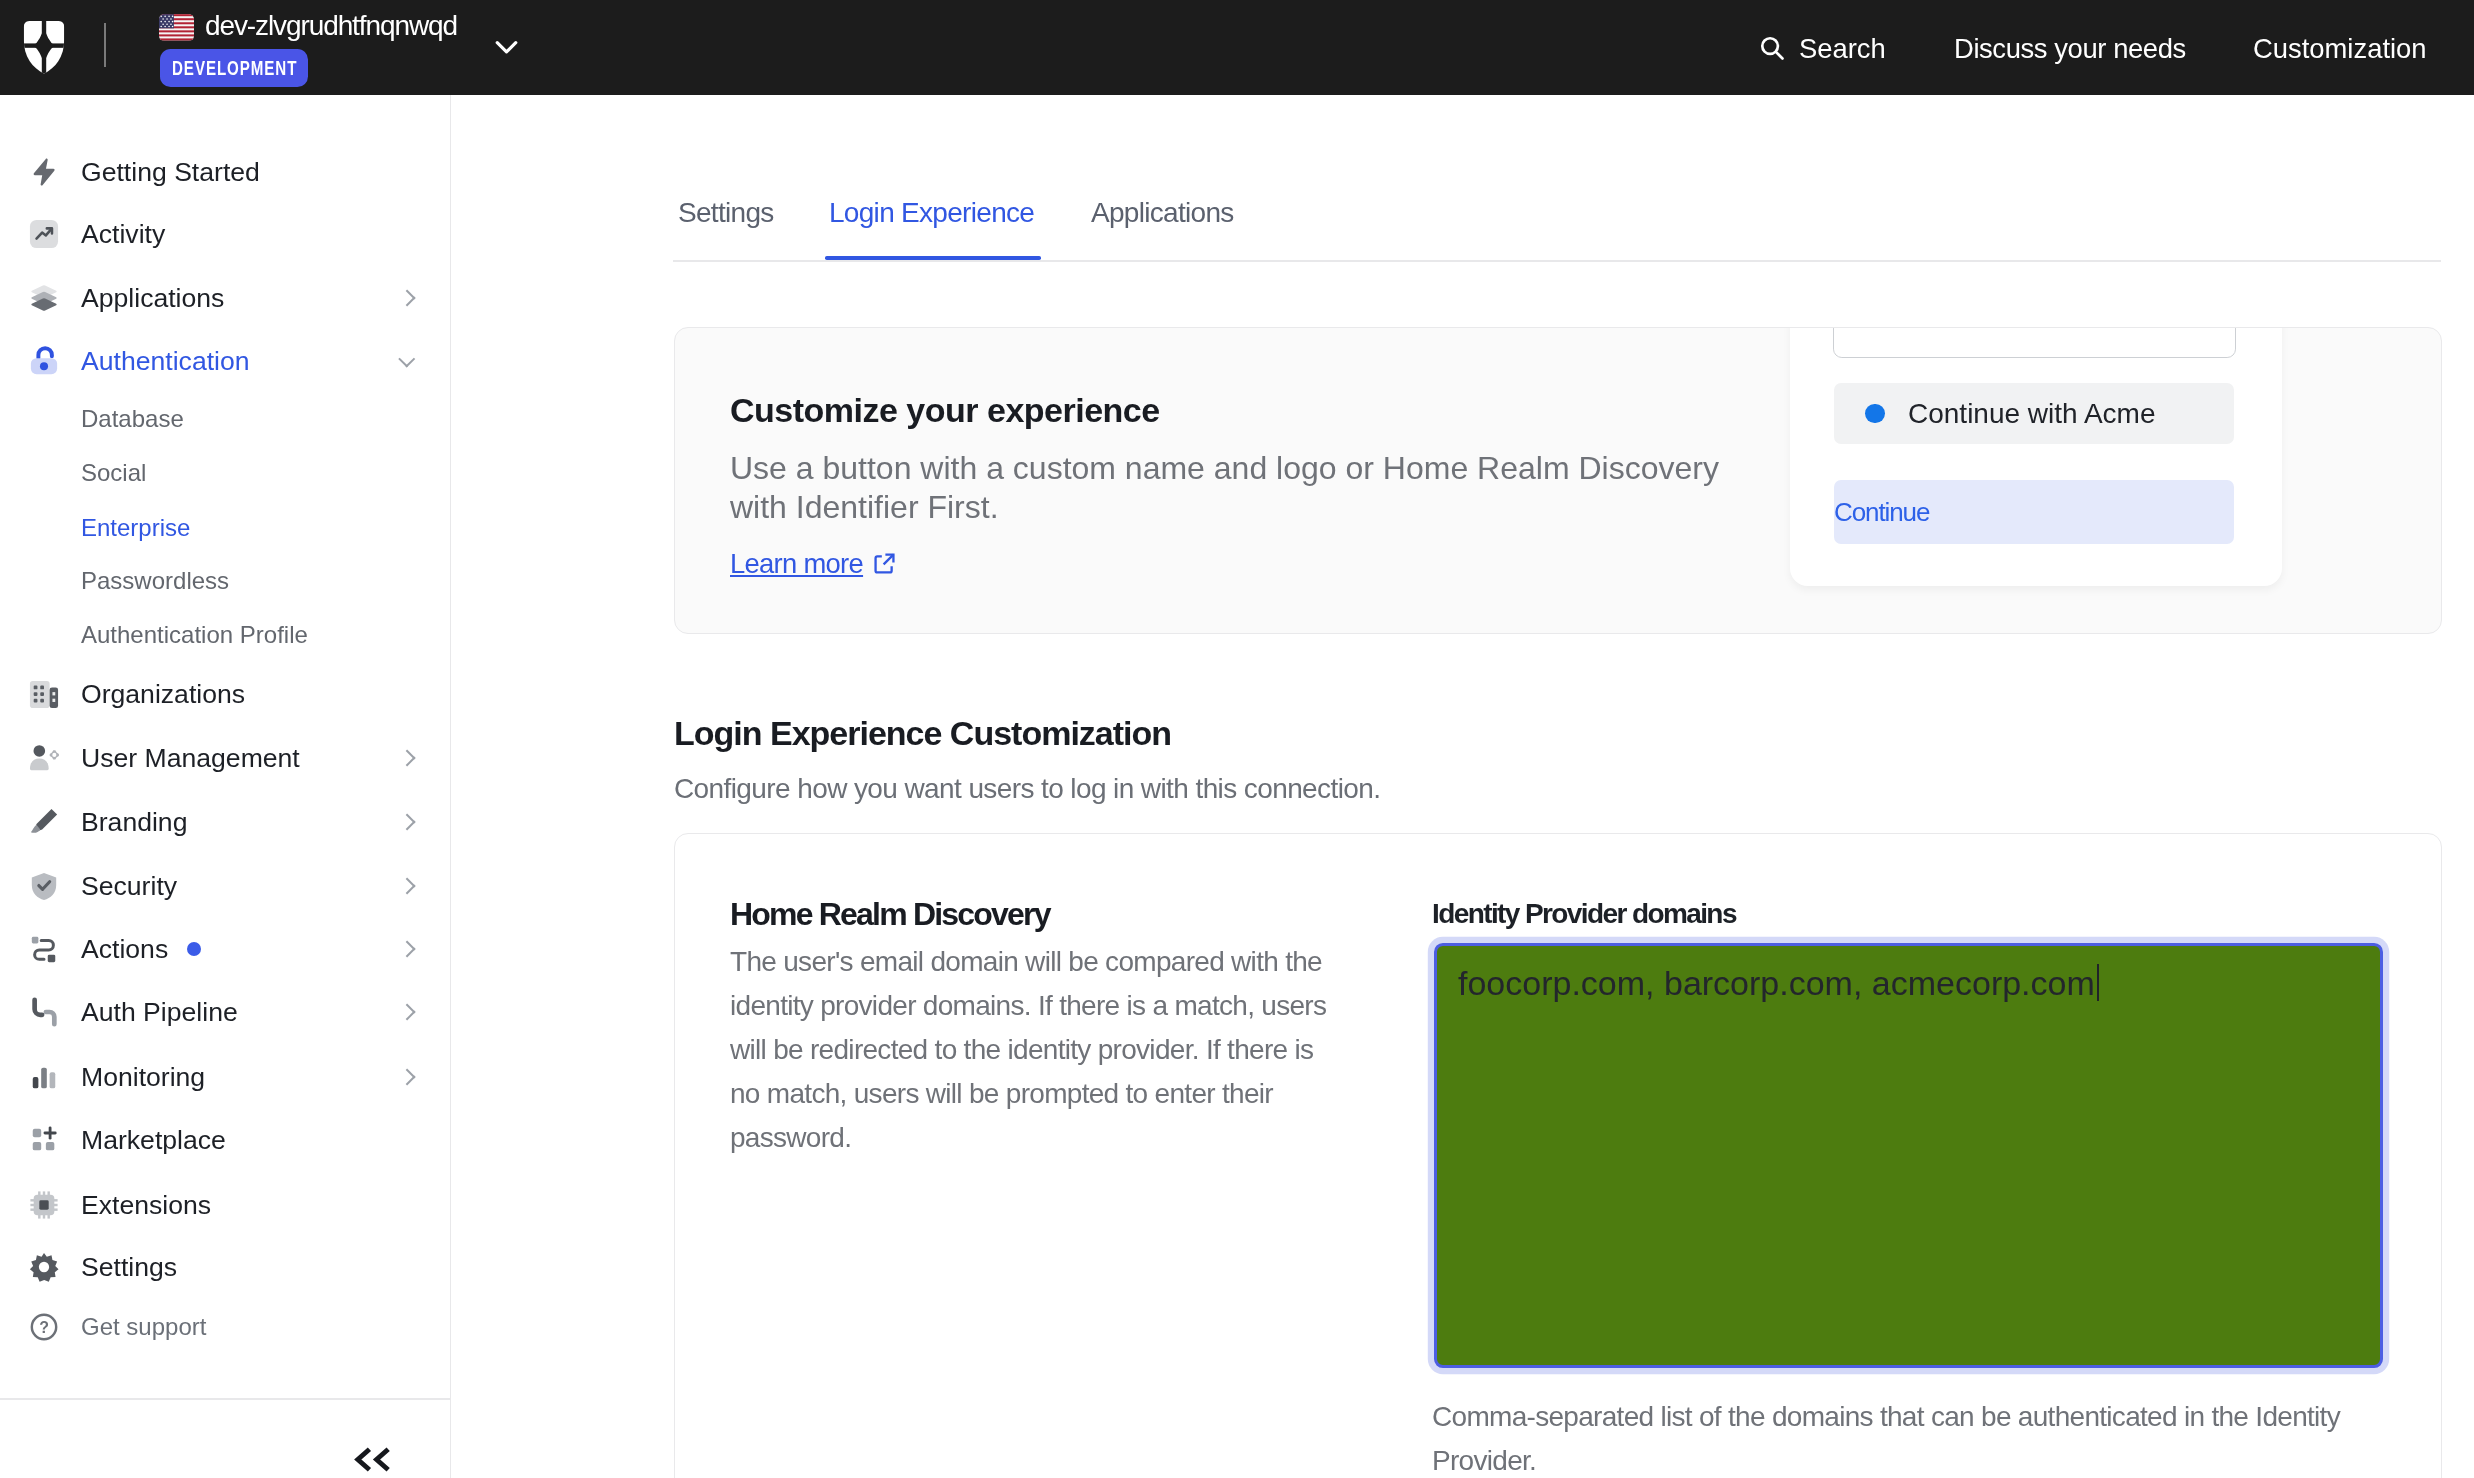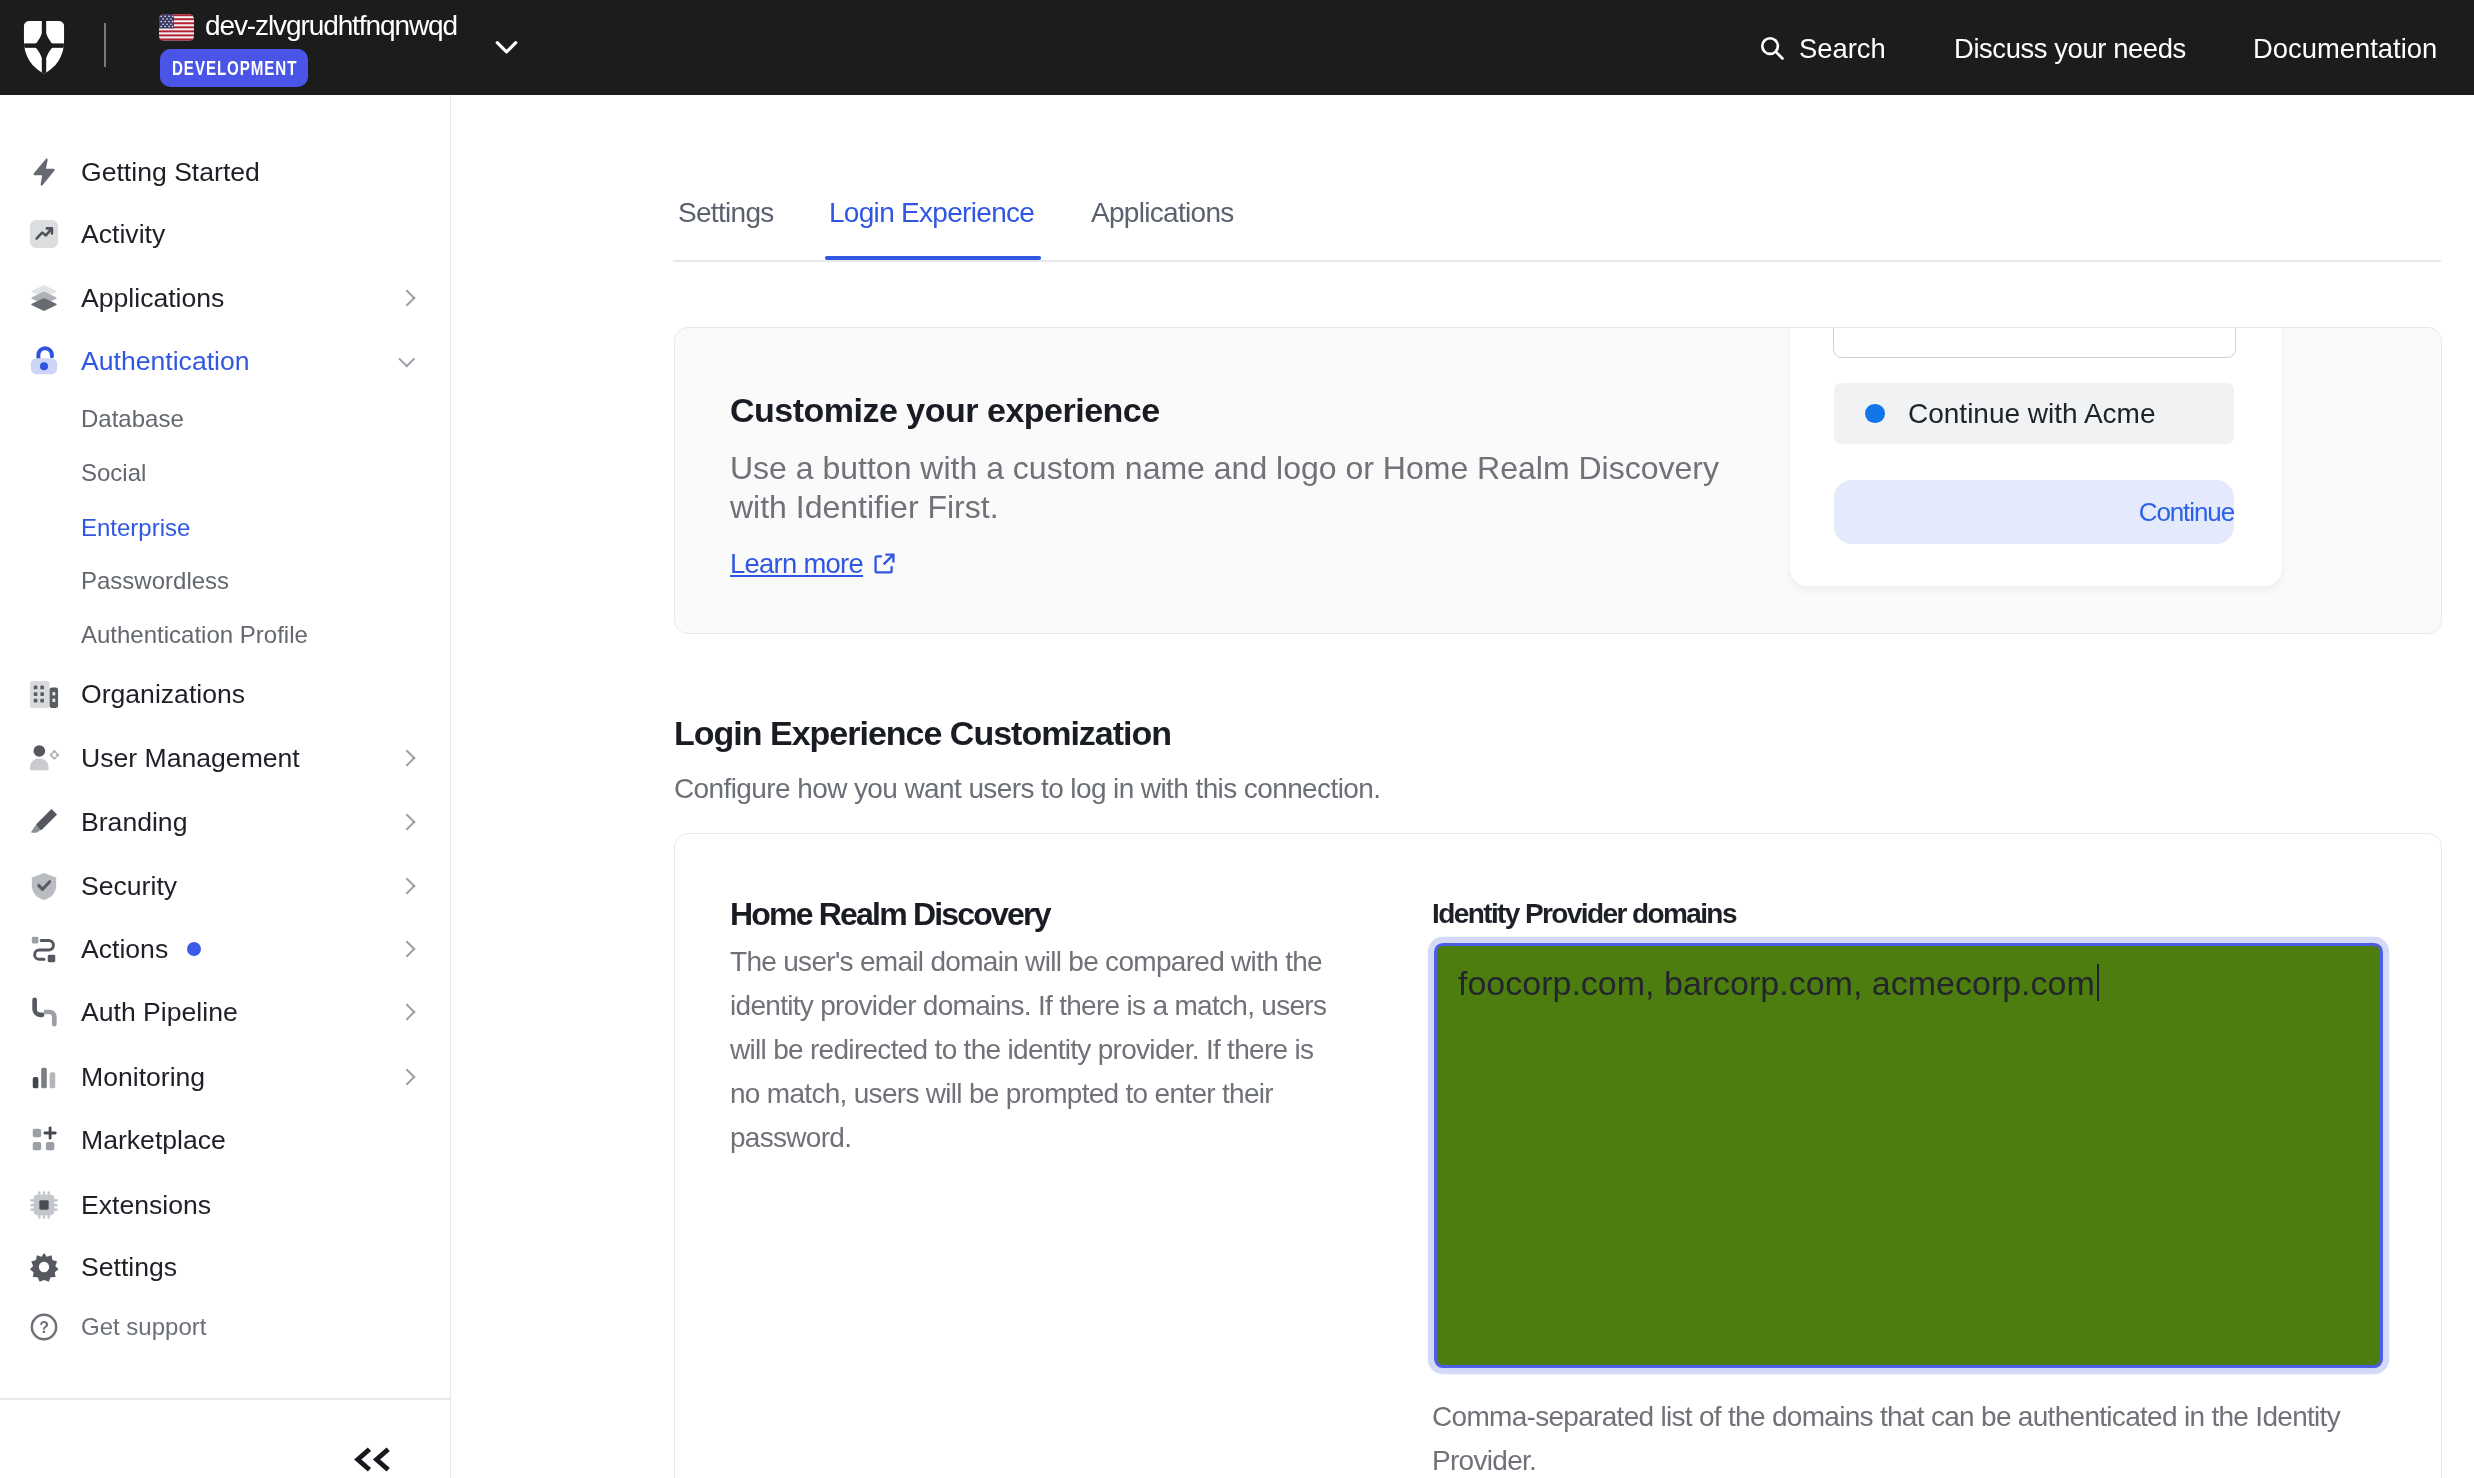--- a/index.html
+++ b/index.html
@@ -44,21 +44,21 @@
 #panel { position:absolute; left:1115px; top:-8px; width:492px; height:266px; background:#fff;
   border-radius:0 0 17.7px 17.7px; box-shadow:0 3.5px 8.9px rgba(0,0,0,.05); }
 #pv-input { position:absolute; left:43px; top:-42px; width:403px; height:80px; background:#fff;
   border:1.8px solid #cdd0d4; border-radius:8.9px; }
 #pv-btn1 { position:absolute; left:44px; top:63px; width:400px; height:61px; background:#f1f2f3; border-radius:7px; }
 #pv-btn1 .dot { position:absolute; left:31px; top:50%; margin-top:-9.7px; width:19.5px; height:19.5px;
   border-radius:50%; background:#1376e8; }
 #pv-btn1 .t { position:absolute; left:74px; top:50%; transform:translateY(-50%);
   font-size:28px; color:#202329; }
 #pv-btn2 { position:absolute; left:44px; top:160px; width:400px; height:64px; background:#e4e9fb;
-  border-radius:18px; text-align:right; line-height:64px; font-size:26px; letter-spacing:-1.1px; font-weight:500; color:#2d61e8; }
+  border-radius:7px; text-align:left; line-height:64px; font-size:26px; letter-spacing:-1.1px; font-weight:500; color:#2d61e8; }
 #h2 { position:absolute; left:674px; top:713px; font-size:34px; line-height:41px; letter-spacing:-1px; font-weight:600; color:#191c22; }
 #h2sub { position:absolute; left:674px; top:771px; font-size:28px; line-height:35px; letter-spacing:-0.6px; color:#6b6f76; }
 #card2 { position:absolute; left:674px; top:833px; width:1768px; height:708px; background:#fff;
   border:1.8px solid #e9e9eb; border-radius:14px; }
 #card2 h3 { position:absolute; left:55px; top:61px; font-size:32px; line-height:39px; letter-spacing:-1.8px; font-weight:600; color:#191c22; }
 #card2 .para { position:absolute; left:55px; top:106px; font-size:28px; line-height:44px; letter-spacing:-0.7px; color:#6f7278; }
 #fieldlabel { position:absolute; left:757px; top:62px; font-size:28px; line-height:35px; letter-spacing:-1.6px; font-weight:600; color:#1d2127; }
 #ta { position:absolute; left:759px; top:109px; width:949px; height:425px; background:#4d7c0f;
   border:3.5px solid #4c5ee3; border-radius:8.9px; box-shadow:0 0 0 6.2px rgba(170,180,242,.5); }
 #ta .tx { position:absolute; left:21px; top:17px; font-size:34px; line-height:41px; color:#23262c; }
@@ -119,21 +119,21 @@
   <svg style="position:absolute;left:495px;top:40px" width="23" height="15" viewBox="0 0 26 17">
     <polyline points="2.5,3 13,13.5 23.5,3" fill="none" stroke="#fff" stroke-width="3.6" stroke-linecap="round" stroke-linejoin="round"></polyline>
   </svg>
   <div id="badge"><span>DEVELOPMENT</span></div>
   <svg style="position:absolute;left:1759px;top:35px" width="26.6" height="26.6" viewBox="0 0 30 30">
     <circle cx="12.5" cy="12.5" r="8.8" fill="none" stroke="#fff" stroke-width="3"></circle>
     <line x1="19" y1="19" x2="26.5" y2="26.5" stroke="#fff" stroke-width="3" stroke-linecap="round"></line>
   </svg>
   <div class="tbitem" style="left:1799px">Search</div>
   <div class="tbitem" style="left:1954px;letter-spacing:-0.4px">Discuss your needs</div>
-  <div class="tbitem" style="left:2253px">Documentation</div>
+  <div class="tbitem" style="left:2253px">Customization</div>
 </div>
 
 <div id="sidebar">
   <div class="nrow" style="top:57px">
     <svg class="ic" viewBox="0 0 32 32">
         <path d="M18.6 1.2 L5.2 17.4 c-0.7 0.9 -0.1 2 1 2 h7.9 l-1.7 9.6 c-0.2 1.3 1.4 2 2.2 0.9 L27 14.6 c0.7 -0.9 0.1 -2 -1 -2 h-7.9 l1.8 -9.5 c0.2 -1.3 -1.4 -2 -2.3 -0.9 z" fill="#66696f"></path>
       </svg>
     <div class="lb">Getting Started</div>
   </div>
   <div class="nrow" style="top:119px">

